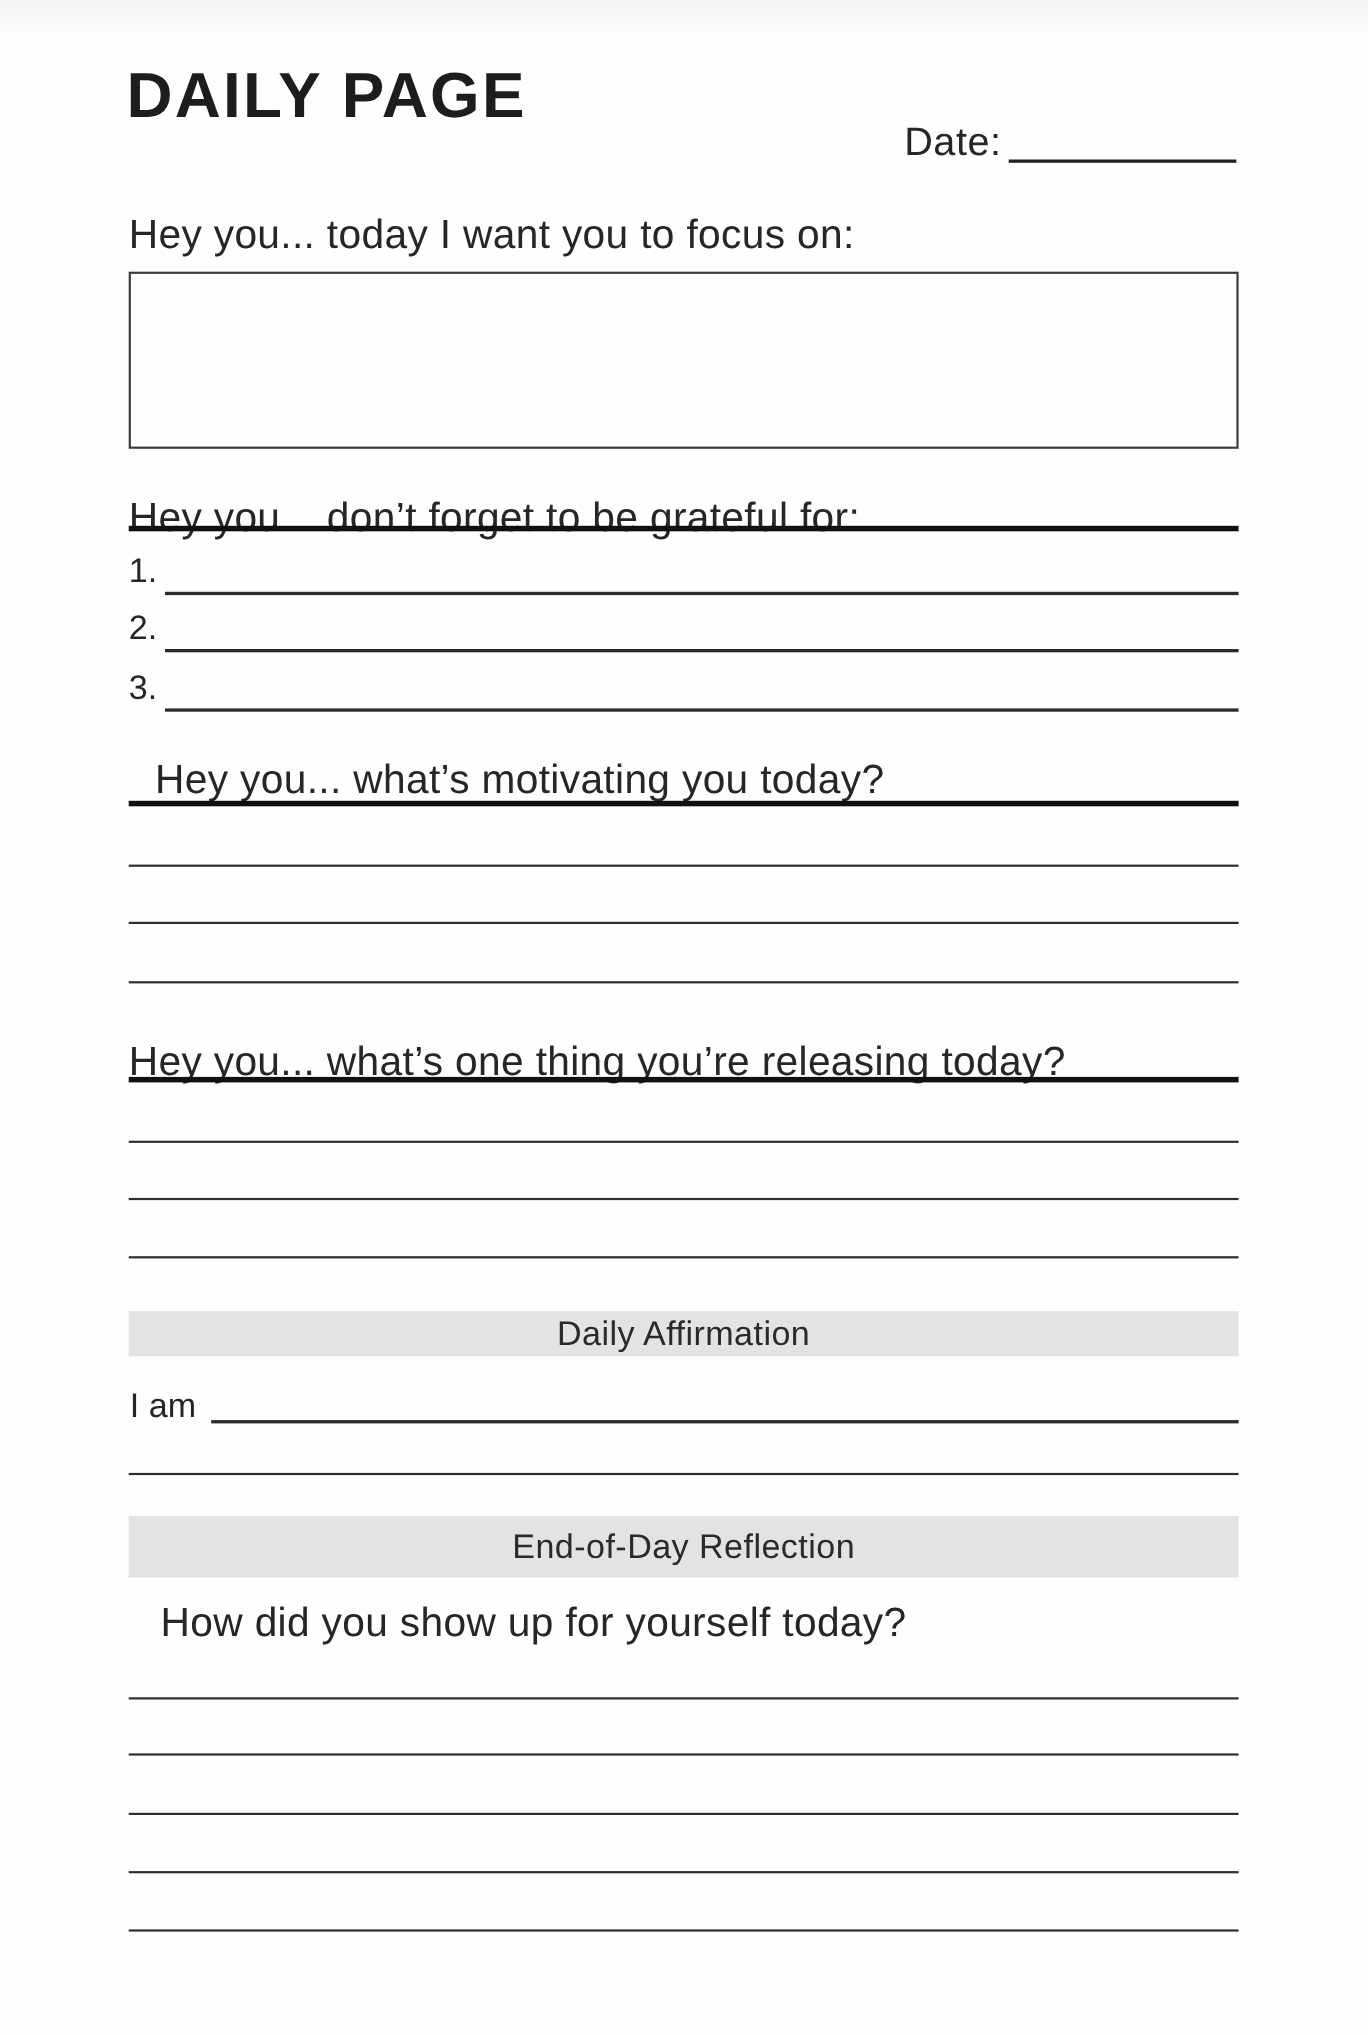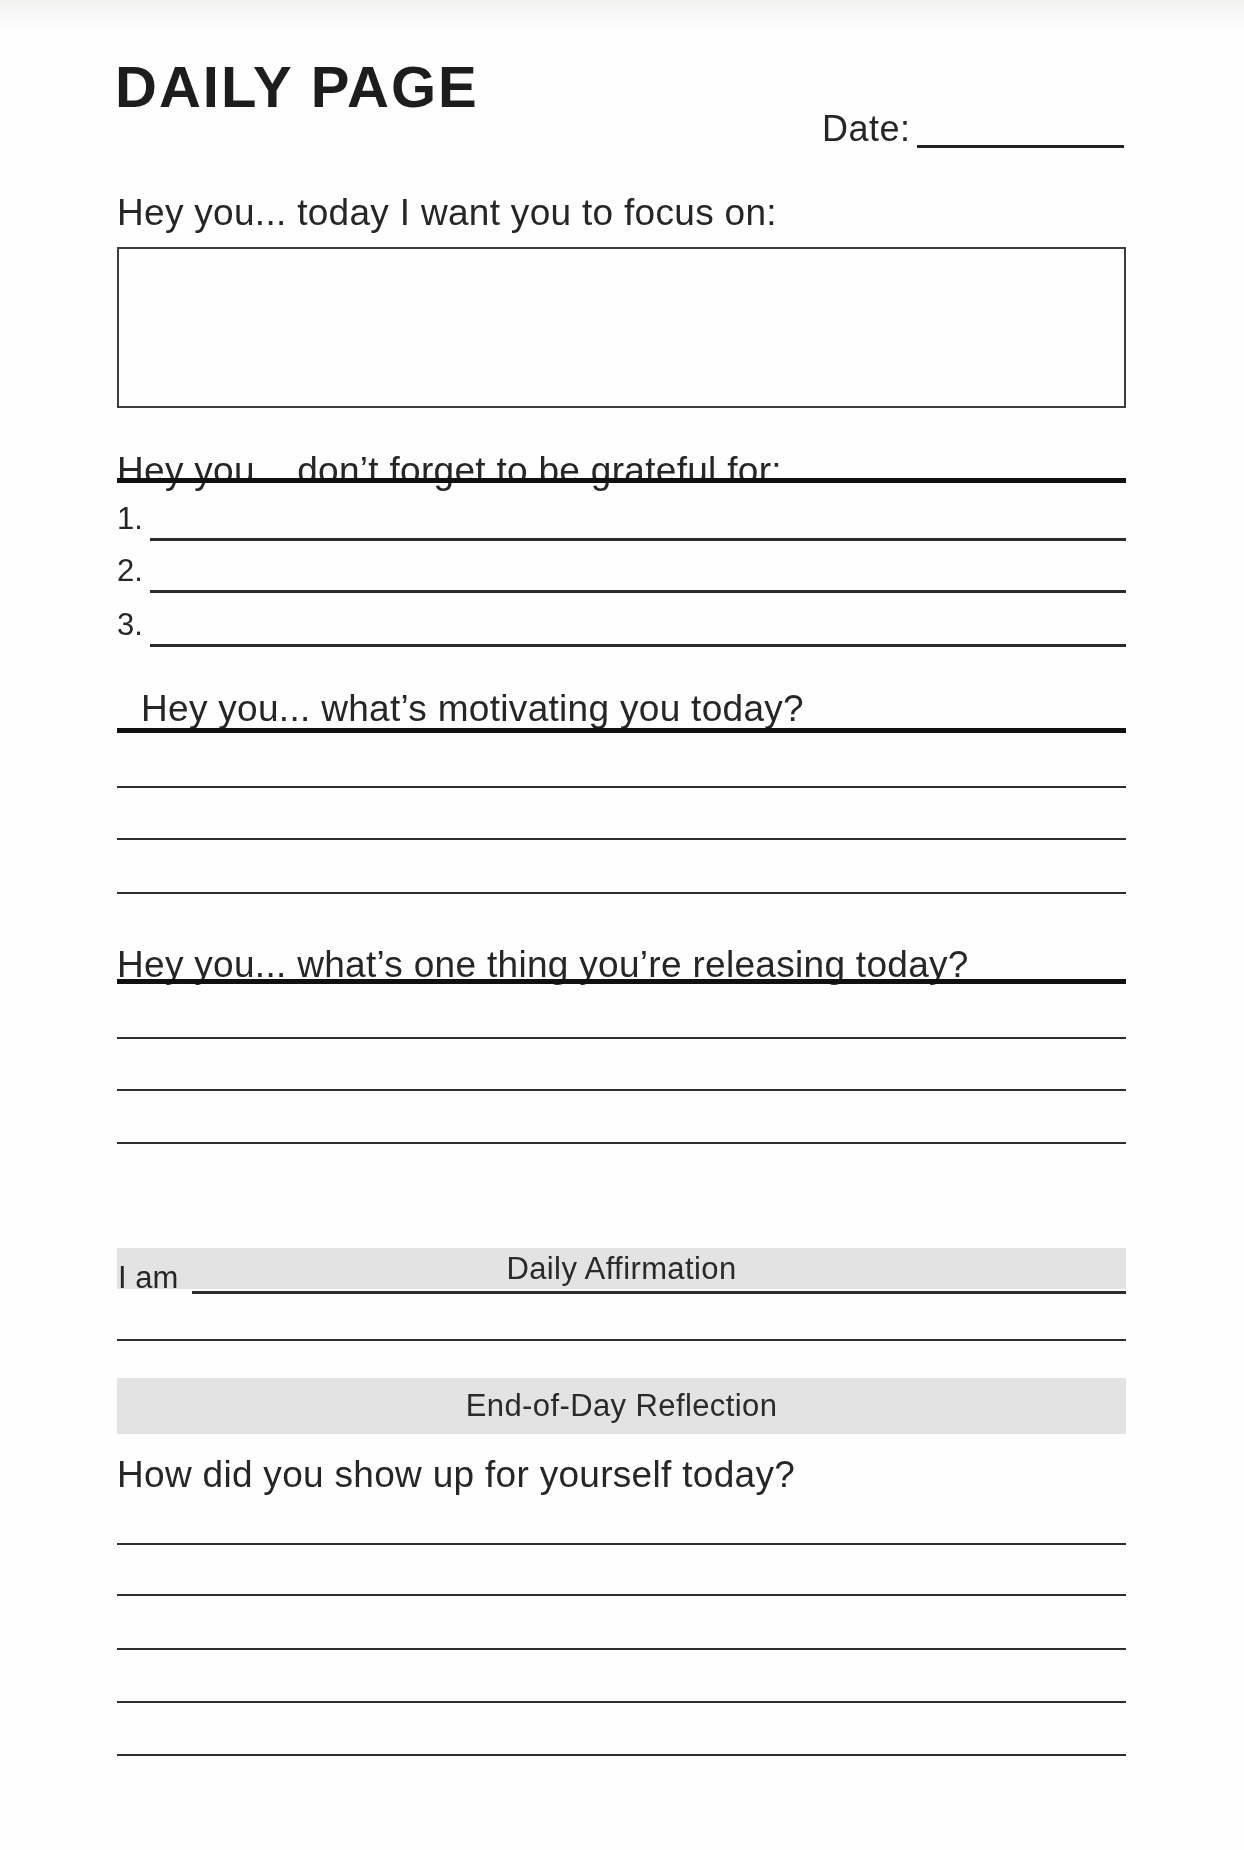--- a/index.html
+++ b/index.html
@@ -123,32 +123,32 @@
   <div class="abs wline" style="top:786px;"></div>
   <div class="abs wline" style="top:838px;"></div>
   <div class="abs wline" style="top:892px;"></div>
 
   <div class="abs heading" style="top:946px;">Hey you... what’s one thing you’re releasing today?</div>
   <div class="abs heavy-rule" style="top:979px;"></div>
   <div class="abs wline" style="top:1037px;"></div>
   <div class="abs wline" style="top:1089px;"></div>
   <div class="abs wline" style="top:1142px;"></div>
 
-  <div class="abs banner" style="top:1248px;">
+  <div class="abs banner" style="top:1192px;">
     <span>Daily Affirmation</span>
   </div>
   <div class="abs iam-row">
     <span class="iam-label">I am</span>
     <span class="iam-line"></span>
   </div>
   <div class="abs wline" style="top:1339px;"></div>
 
   <div class="abs banner" style="top:1378px; height:56px;">
     <span>End-of-Day Reflection</span>
   </div>
-  <div class="abs heading" style="top:1456px;">How did you show up for yourself today?</div>
+  <div class="abs heading" style="top:1456px;margin-left:29px;">How did you show up for yourself today?</div>
   <div class="abs wline" style="top:1543px;"></div>
   <div class="abs wline" style="top:1594px;"></div>
   <div class="abs wline" style="top:1648px;"></div>
   <div class="abs wline" style="top:1701px;"></div>
   <div class="abs wline" style="top:1754px;"></div>
 
 </div>
 
 </body></html>

